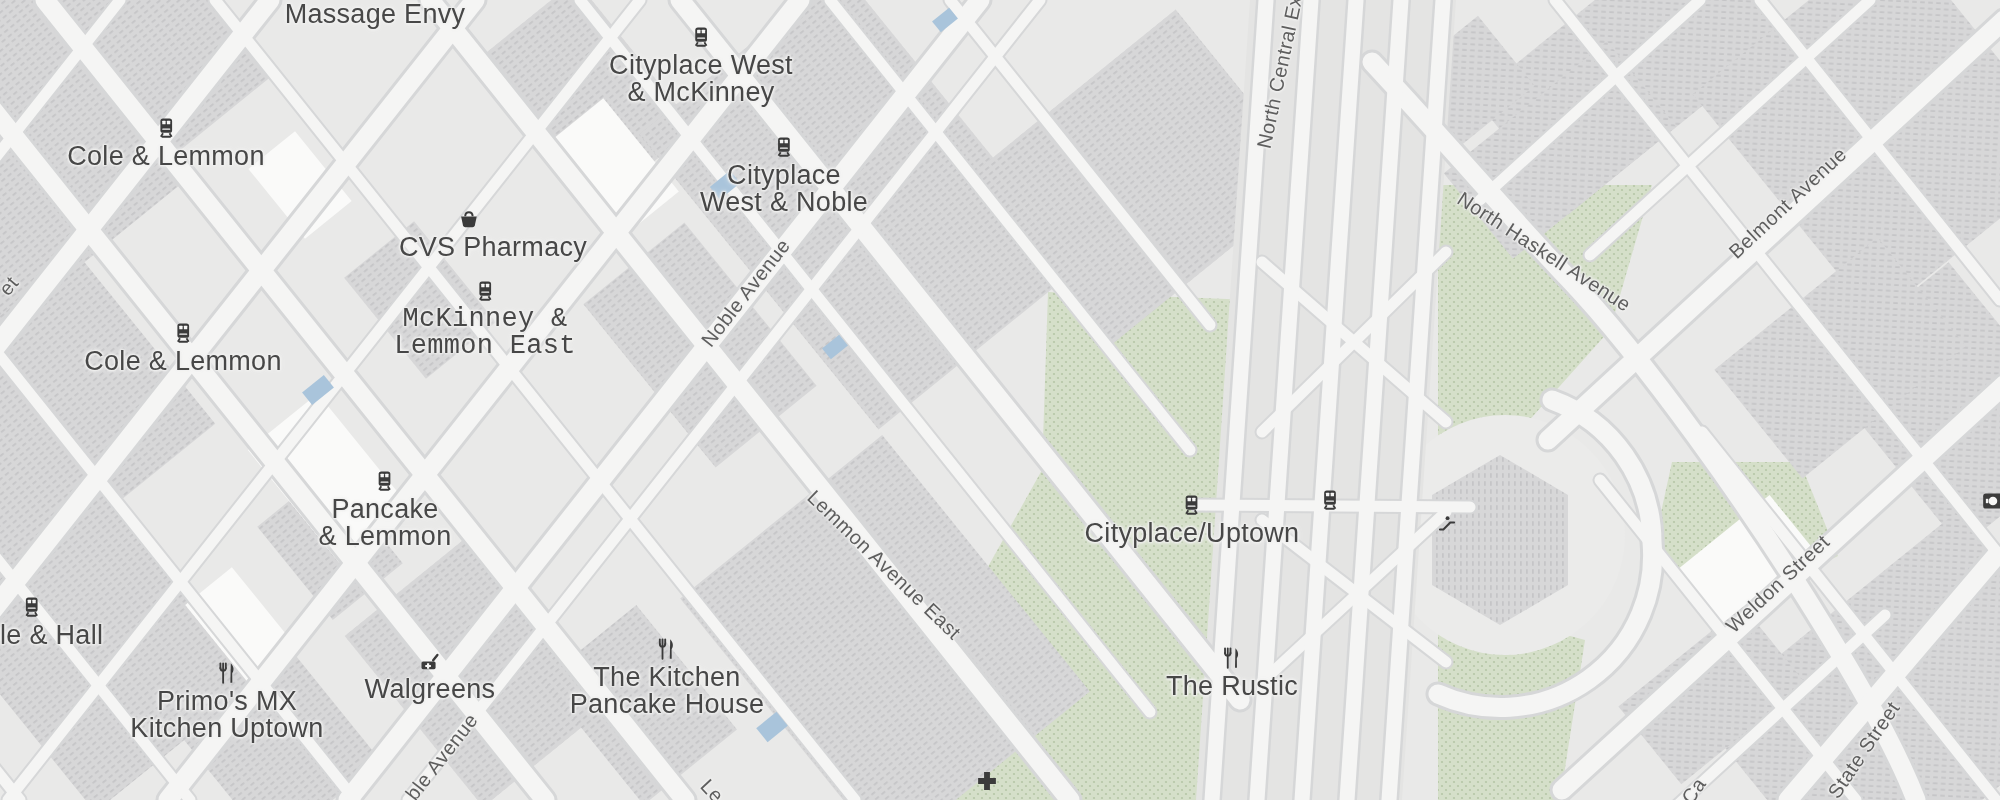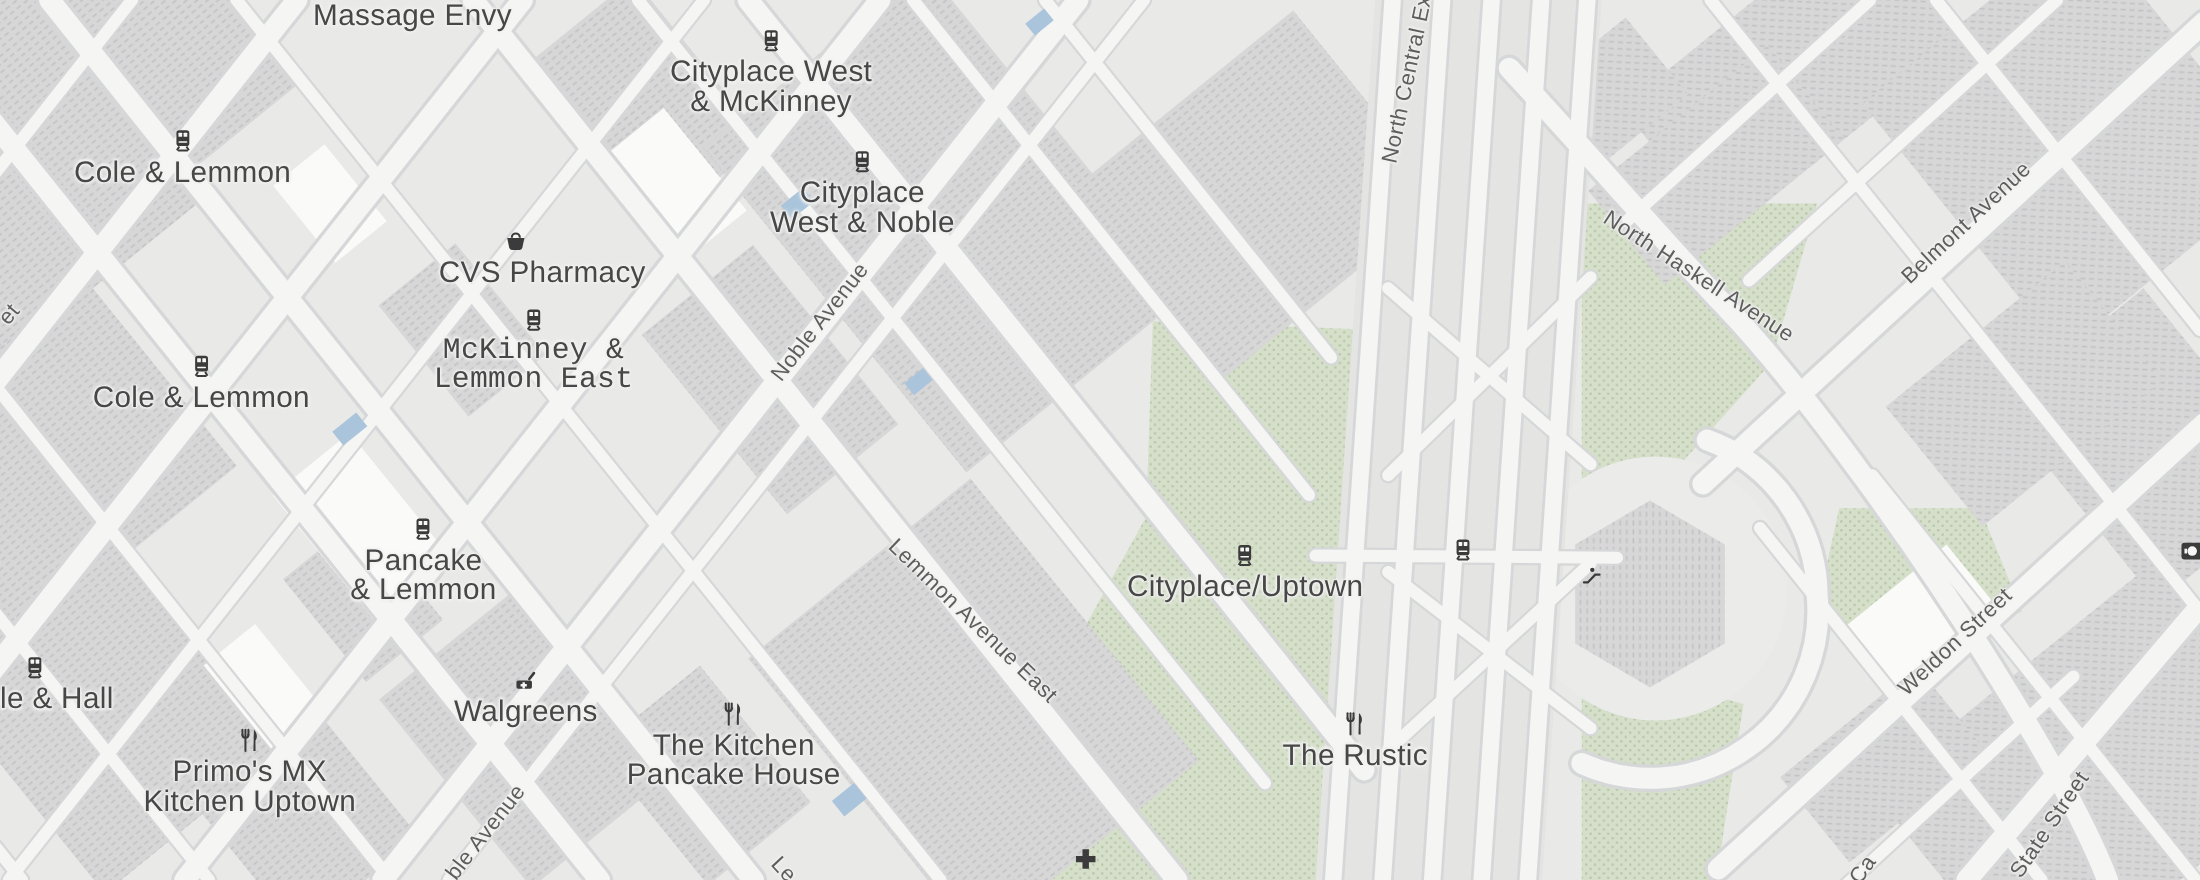--- a/index.html
+++ b/index.html
@@ -347,21 +347,21 @@
             <rect x="6.6" y="3.2" width="10.8" height="13.2" rx="2.4" fill="var(--icon)"></rect>
             <rect x="8.3" y="5.2" width="3.1" height="3.4" rx="0.5" fill="#f6f6f5"></rect>
             <rect x="12.6" y="5.2" width="3.1" height="3.4" rx="0.5" fill="#f6f6f5"></rect>
             <rect x="8.3" y="12.4" width="7.4" height="1.3" rx="0.6" fill="#f6f6f5"></rect>
             <path d="M9 16.8 L7 20 M15 16.8 L17 20" stroke="var(--icon)" stroke-width="1.7"></path>
             <rect x="7.6" y="19.2" width="8.8" height="1.7" rx="0.8" fill="var(--icon)"></rect>
           </svg>
         </span>
         <div>ble &amp; Hall</div>
       </div>
-      <div class="poi" style="left: 430px; top: 605px; margin-left: 48px;">
+      <div class="poi" style="left: 430px; top: 648px;">
         <span class="ic">
           <svg viewBox="0 0 24 24">
             <rect x="4.5" y="12.5" width="13" height="7" rx="1.4" fill="var(--icon)"></rect>
             <path d="M9.6 14 h2 v1.6 h1.6 v2 h-1.6 v1.6 h-2 v-1.6 H8 v-2 h1.6 Z" fill="#f6f6f5"></path>
             <rect x="16" y="4.5" width="2.2" height="8.5" rx="1.1" transform="rotate(38 17 9)" fill="var(--icon)"></rect>
           </svg>
         </span>
         <div>Walgreens</div>
       </div>
       <div class="poi" style="left: 227px; top: 660px;">
@@ -387,21 +387,21 @@
               <path d="M5.6 3.2 v4.4"></path>
               <path d="M10.6 3.2 v4.4"></path>
               <path d="M5.6 7.3 a2.5 2.5 0 0 0 5 0"></path>
             </g>
             <path d="M15.2 3 c2.8 2.7 3.2 6.6 1.3 9.2 l0.1 8.8 h-1.8 Z" fill="var(--icon)"></path>
           </svg>
         </span>
         <div>The Kitchen</div>
         <div>Pancake House</div>
       </div>
-      <div class="poi" style="left: 1132px; top: 492px;">
+      <div class="poi" style="left: 1192px; top: 492px;">
         <span class="ic">
           <svg viewBox="0 0 24 24">
             <rect x="6.6" y="3.2" width="10.8" height="13.2" rx="2.4" fill="var(--icon)"></rect>
             <rect x="8.3" y="5.2" width="3.1" height="3.4" rx="0.5" fill="#f6f6f5"></rect>
             <rect x="12.6" y="5.2" width="3.1" height="3.4" rx="0.5" fill="#f6f6f5"></rect>
             <rect x="8.3" y="12.4" width="7.4" height="1.3" rx="0.6" fill="#f6f6f5"></rect>
             <path d="M9 16.8 L7 20 M15 16.8 L17 20" stroke="var(--icon)" stroke-width="1.7"></path>
             <rect x="7.6" y="19.2" width="8.8" height="1.7" rx="0.8" fill="var(--icon)"></rect>
           </svg>
         </span>

